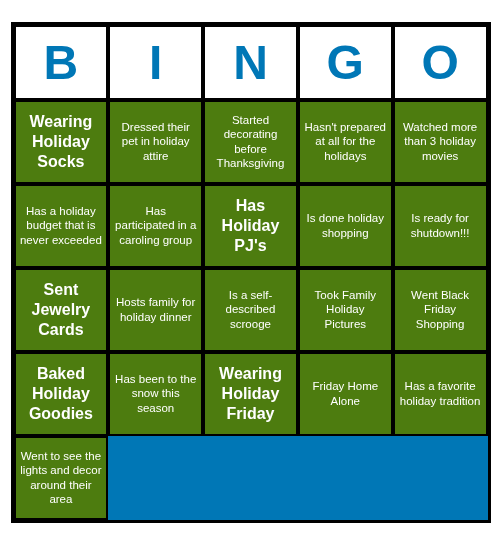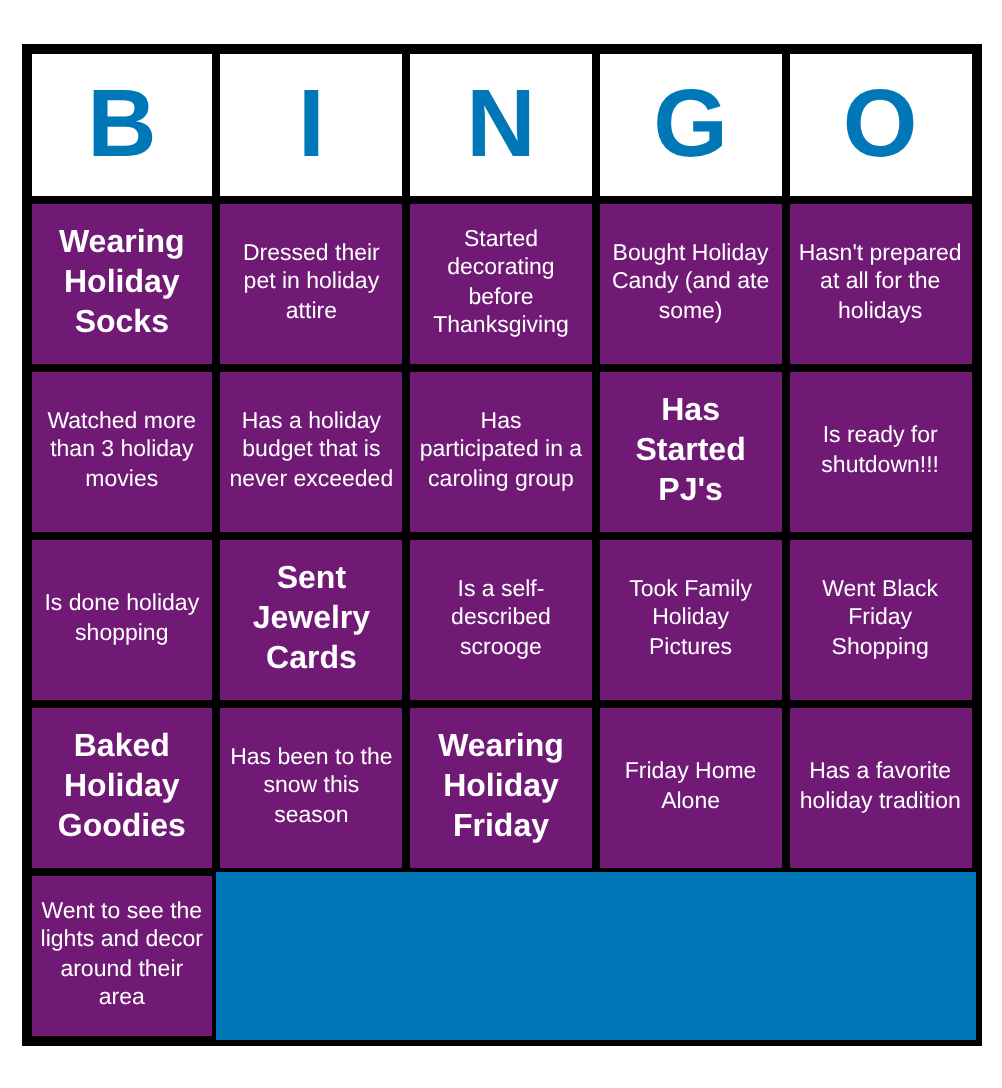--- a/index.html
+++ b/index.html
@@ -29,21 +29,21 @@
       color: #0077b6;
       padding: 8px 0;
       border: 2px solid #000;
     }
     .bingo-grid {
       display: grid;
       grid-template-columns: repeat(5, 1fr);
     }
     .bingo-cell {
       border: 2px solid #000;
-      background: #701a75;
+      background: #4d7c0f;
       color: #fff;
       text-align: center;
       padding: 6px 4px;
       font-size: 11.5px;
       font-weight: 500;
       min-height: 84px;
       display: flex;
       align-items: center;
       justify-content: center;
       line-height: 1.25;
@@ -71,45 +71,45 @@
   <div class="bingo-cell large-text">
         <span class="cell-text">Wearing Holiday Socks</span>
       </div>
       <div class="bingo-cell">
         <span class="cell-text">Dressed their pet in holiday attire</span>
       </div>
       <div class="bingo-cell">
         <span class="cell-text">Started decorating before Thanksgiving</span>
       </div>
       <div class="bingo-cell">
-        <span class="cell-text">Bought Holiday Candy (and ate some)</span>
-      </div>
-      <div class="bingo-cell">
         <span class="cell-text">Hasn't prepared at all for the holidays</span>
       </div>
       <div class="bingo-cell">
         <span class="cell-text">Watched more than 3 holiday movies</span>
       </div>
       <div class="bingo-cell">
         <span class="cell-text">Has a holiday budget that is never exceeded</span>
       </div>
       <div class="bingo-cell">
         <span class="cell-text">Has participated in a caroling group</span>
       </div>
       <div class="bingo-cell large-text">
-        <span class="cell-text">Has Started PJ's</span>
+        <span class="cell-text">Has Holiday PJ's</span>
+      </div>
+      <div class="bingo-cell">
+        <span class="cell-text">Is done holiday shopping</span>
       </div>
       <div class="bingo-cell">
         <span class="cell-text">Is ready for shutdown!!!</span>
       </div>
-      <div class="bingo-cell">
-        <span class="cell-text">Is done holiday shopping</span>
-      </div>
       <div class="bingo-cell large-text">
         <span class="cell-text">Sent Jewelry Cards</span>
+      </div>
+      <div class="bingo-cell">
+        <span class="cell-text">Hosts family for holiday dinner</span>
       </div>
       <div class="bingo-cell">
         <span class="cell-text">Is a self-described scrooge</span>
       </div>
       <div class="bingo-cell">
         <span class="cell-text">Took Family Holiday Pictures</span>
       </div>
       <div class="bingo-cell">
         <span class="cell-text">Went Black Friday Shopping</span>
       </div>

